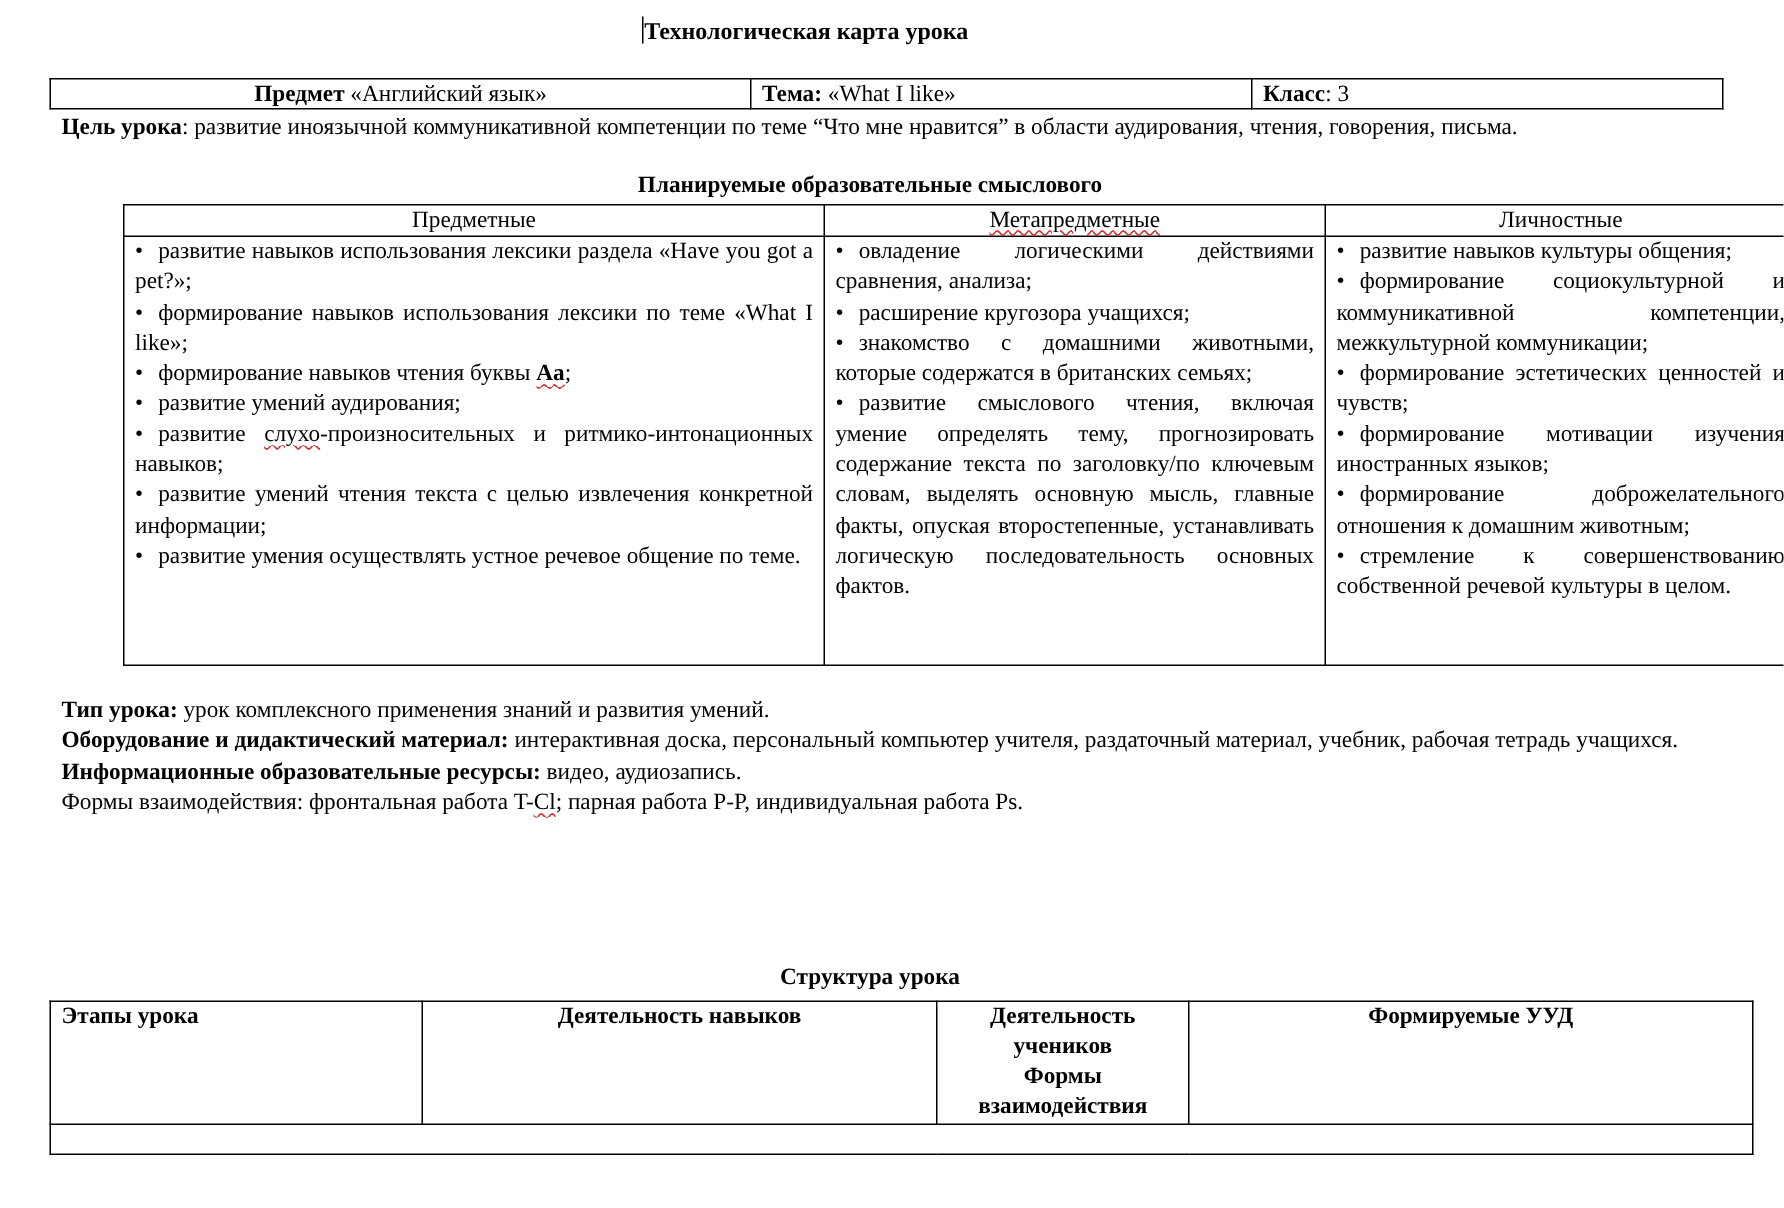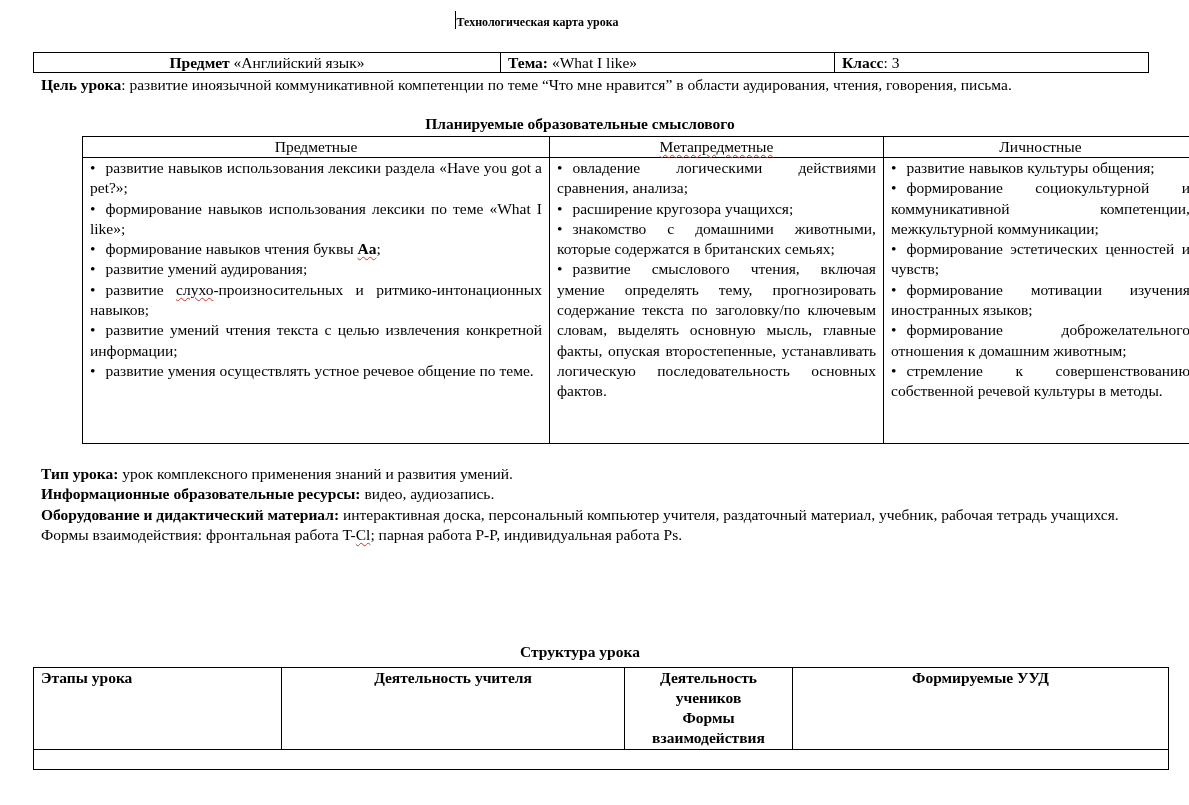--- a/index.html
+++ b/index.html
@@ -1,19 +1,19 @@
 <!DOCTYPE html>
 <html><head>
 <meta charset="utf-8">
 <style>
   html, body { margin:0; padding:0; background:#ffffff; }
   body { width:1189px; height:805px; overflow:hidden; position:relative;
          font-family:"Liberation Serif", "DejaVu Serif", serif; color:#000; font-size:15.5px; }
   .abs { position:absolute; }
-  .title { top:11px; left:0; width:1073px; text-align:center; font-weight:bold; font-size:12px; }
+  .title { top:11px; left:0; width:1073px; text-align:center; font-weight:bold; font-size:16px; }
   .cursor { display:inline-block; width:1px; height:18px; background:#000; vertical-align:-3px; margin-right:1px; }
   table { border-collapse:collapse; position:absolute; table-layout:fixed; }
   td { border:1.4px solid #000; vertical-align:top; padding:0 7px; line-height:20.3px; }
   b { font-weight:bold; }
   .spell { text-decoration: underline wavy #d03030; text-decoration-thickness:1px; text-underline-offset:2px; }
   .t1 { left:33px; top:52px; width:1115px; }
   .t1 td { height:19px; line-height:19px;margin-top:25px; }
   .goal { left:41px; top:75px; width:1100px; line-height:20px; }
   .h-plan { top:115px; left:0; width:1160px; text-align:center; font-weight:bold; }
   .t2 { left:46px; top:136px; width:1115px;margin-left:36px; }
@@ -79,46 +79,46 @@
       <div class="bullet">расширение кругозора учащихся;</div>
       <div class="bullet">знакомство с домашними животными, которые содержатся в британских семьях;</div>
       <div class="bullet">развитие смыслового чтения, включая умение определять тему, прогнозировать содержание текста по заголовку/по ключевым словам, выделять основную мысль, главные факты, опуская второстепенные, устанавливать логическую последовательность основных фактов.</div>
     </td>
     <td class="just">
       <div class="bullet">развитие навыков культуры общения;</div>
       <div class="bullet">формирование социокультурной и коммуникативной компетенции, межкультурной коммуникации;</div>
       <div class="bullet">формирование эстетических ценностей и чувств;</div>
       <div class="bullet">формирование мотивации изучения иностранных языков;</div>
       <div class="bullet">формирование доброжелательного отношения к домашним животным;</div>
-      <div class="bullet">стремление к совершенствованию собственной речевой культуры в методы.</div>
+      <div class="bullet">стремление к совершенствованию собственной речевой культуры в целом.</div>
     </td>
   </tr>
 </tbody>
   </table>
 
 <div class="abs info">
   <div><b>Тип урока:</b><span> урок комплексного применения знаний и развития умений.</span></div>
+  <div><b>Оборудование и дидактический материал:</b><span> интерактивная доска, персональный компьютер учителя, раздаточный материал, учебник, рабочая тетрадь учащихся.</span></div>
   <div><b>Информационные образовательные ресурсы:</b><span>  видео, аудиозапись.</span></div>
-  <div><b>Оборудование и дидактический материал:</b><span> интерактивная доска, персональный компьютер учителя, раздаточный материал, учебник, рабочая тетрадь учащихся.</span></div>
   <div><span>Формы взаимодействия: фронтальная работа T-</span><span class="spell">Cl</span><span>; парная работа P-P,  индивидуальная работа Ps.</span></div>
 </div>
 
 <div class="abs h-struct">Структура урока</div>
 
 <table class="t3">
   <colgroup>
       <col style="width:248px">
       <col style="width:343px">
       <col style="width:168px">
       <col style="width:376px">
     </colgroup>
   <tbody>
       <tr class="hdr">
     <td>Этапы урока</td>
-    <td class="c">Деятельность учителя</td>
+    <td class="c">Деятельность навыков</td>
     <td class="c">
       <div>Деятельность</div>
       <div>учеников</div>
       <div>Формы</div>
       <div>взаимодействия</div>
     </td>
     <td class="c">Формируемые УУД</td>
   </tr>
   <tr style="height:20px">
         <td colspan="4"></td>

